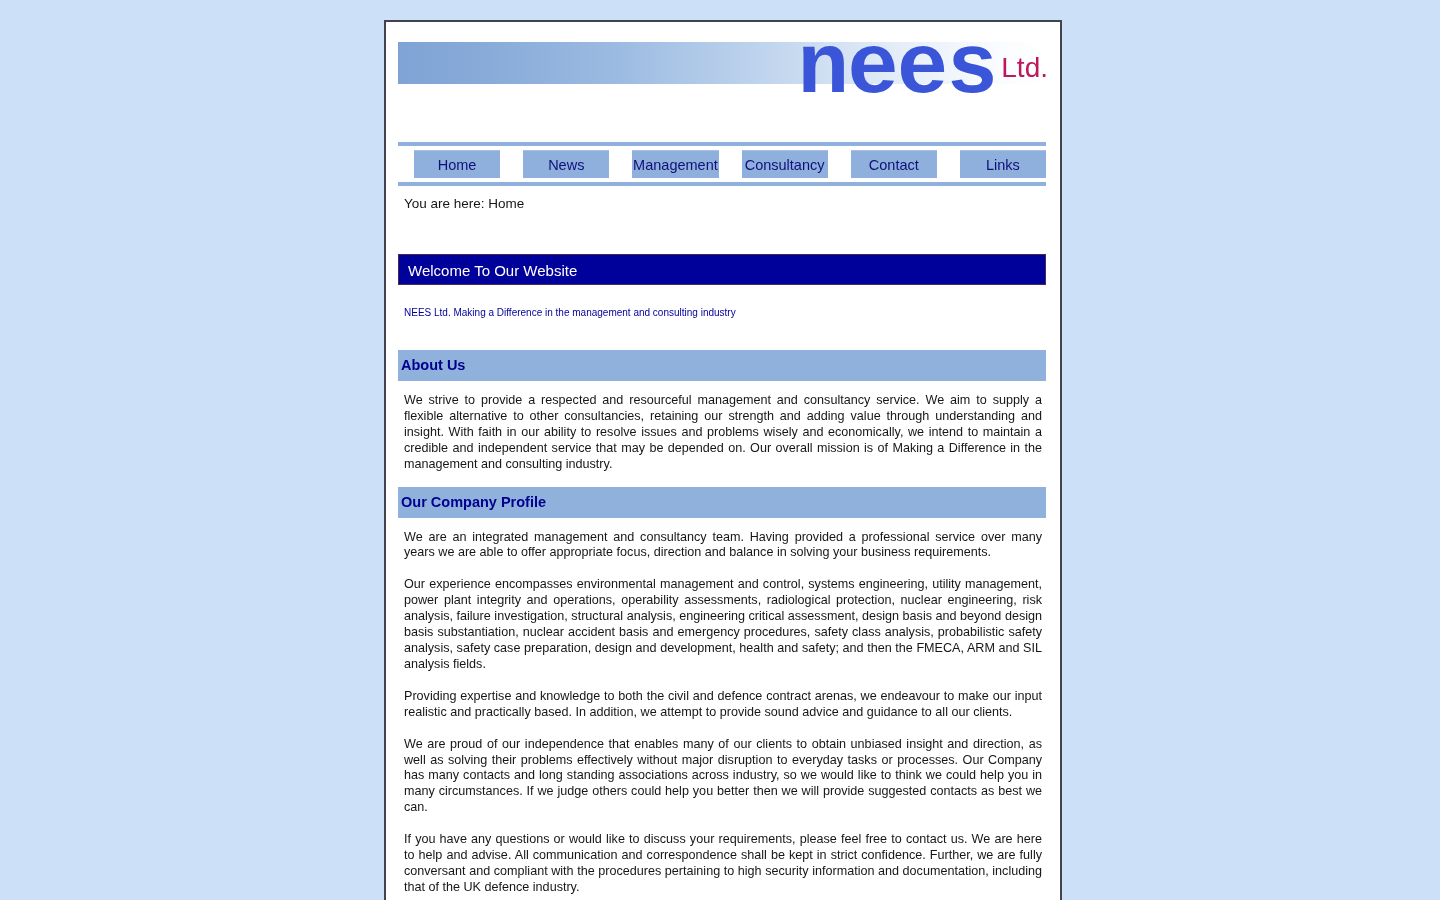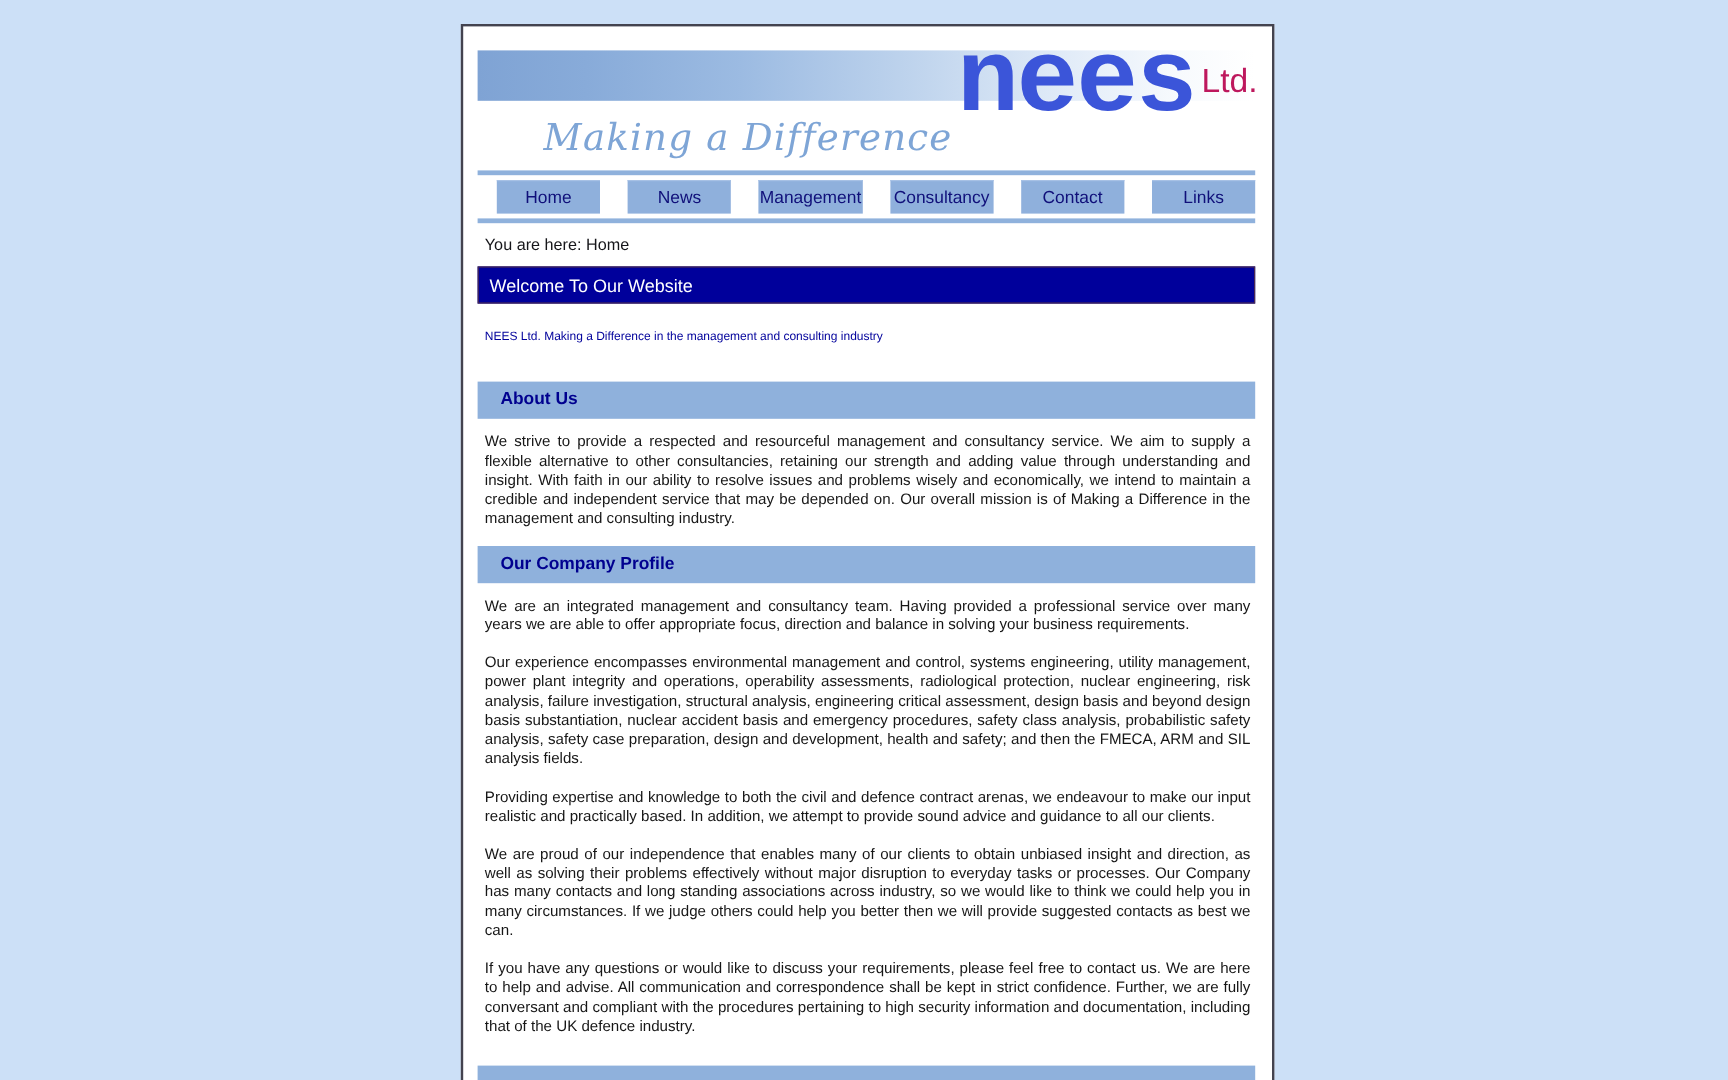--- a/index.html
+++ b/index.html
@@ -128,40 +128,41 @@
     width: 648px;
     height: 31px;
     line-height: 31px;
     background: #00009b;
     border: 1px solid #4a2a52;
     box-sizing: border-box;
     color: #ffffff;
     font-size: 15px;
     padding-left: 9px;
     margin-bottom: 0;
+    margin-top: 32px;
   }
 
   
   #headline {
     font-size: 10px;
     font-weight: normal;
     color: #00009b;
     padding: 22px 6px 20px 6px;
   }
 
   
   .section-header {
     width: 648px;
     height: 31px;
     line-height: 31px;
     background: #8fb1dc;
     color: #00008f;
     font-weight: bold;
     font-size: 14.5px;
-    padding-left: 19px;
+    padding-left: 3px;
     box-sizing: border-box;
     margin-top: 12px;
   }
 
   
   .section-body {
     padding: 12px 6px 8px 6px;
   }
   .section-body p {
     margin: 0 0 16px 0;
@@ -178,21 +179,20 @@
 </head>
 <body>
 
 <div id="page-frame">
   <div id="page-inner">
 
     <div id="header">
       <div id="gradient-bar"></div>
       <div id="logo-wordmark">nees</div>
       <div id="logo-suffix">Ltd.</div>
-      <div id="logo-tagline">Making a Difference</div>
     </div>
 
     <div class="hrule" id="rule-top"></div>
 
     <div id="navbar">
       <div class="nav-item">Home</div>
       <div class="nav-item">News</div>
       <div class="nav-item">Management</div>
       <div class="nav-item">Consultancy</div>
       <div class="nav-item">Contact</div>

